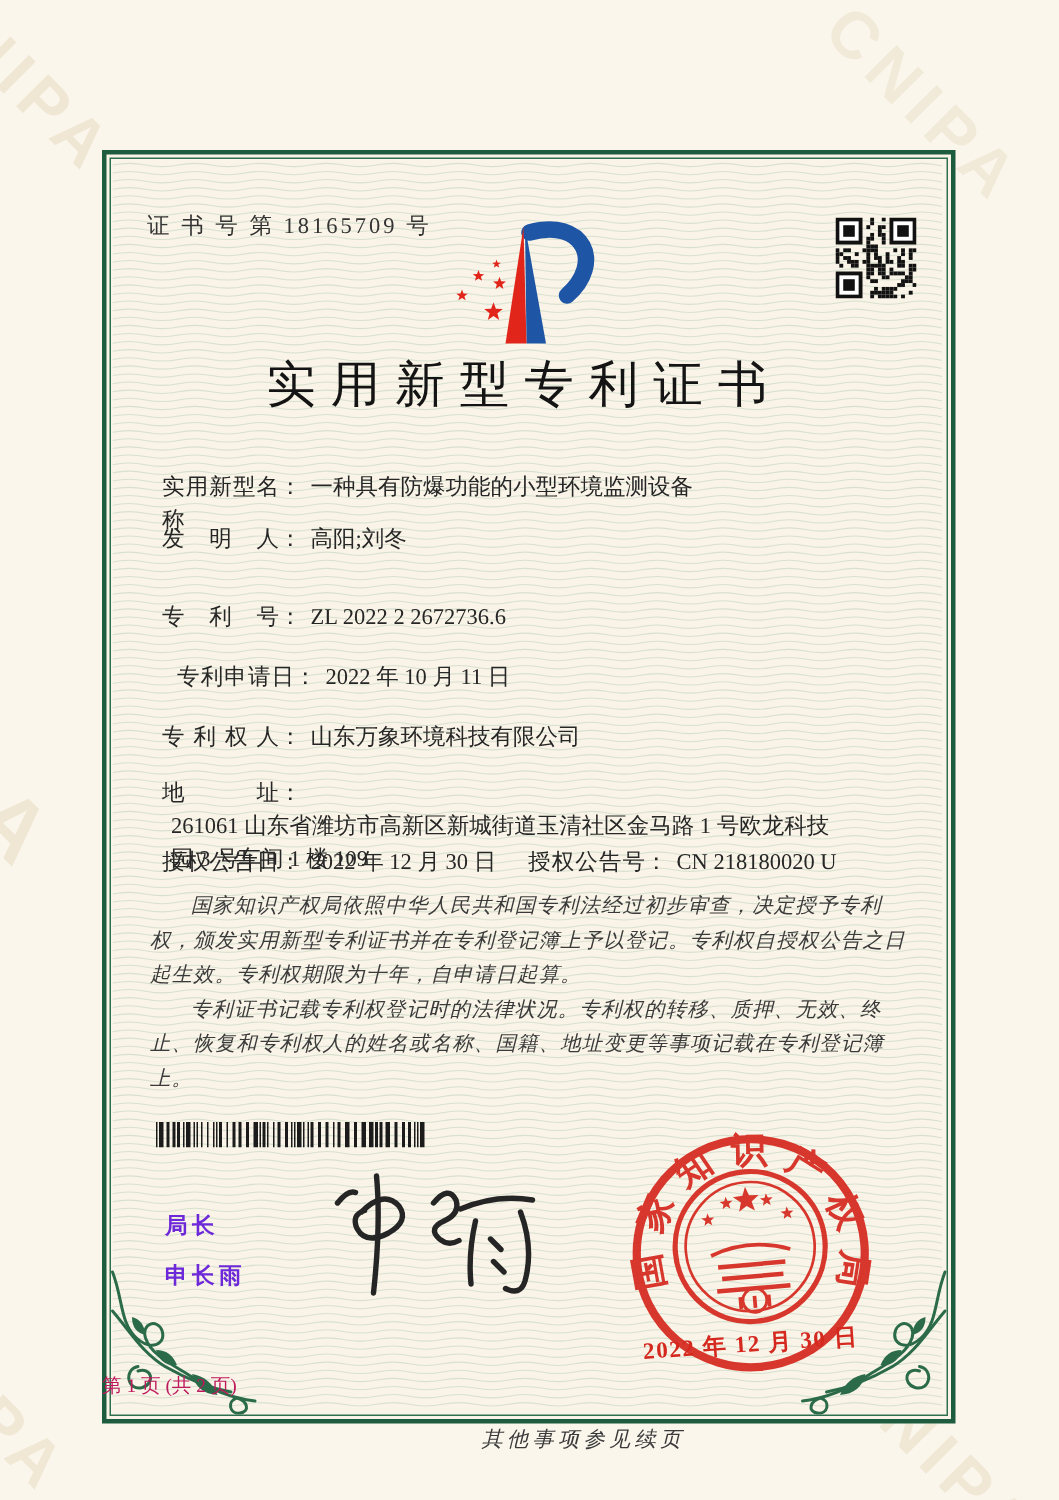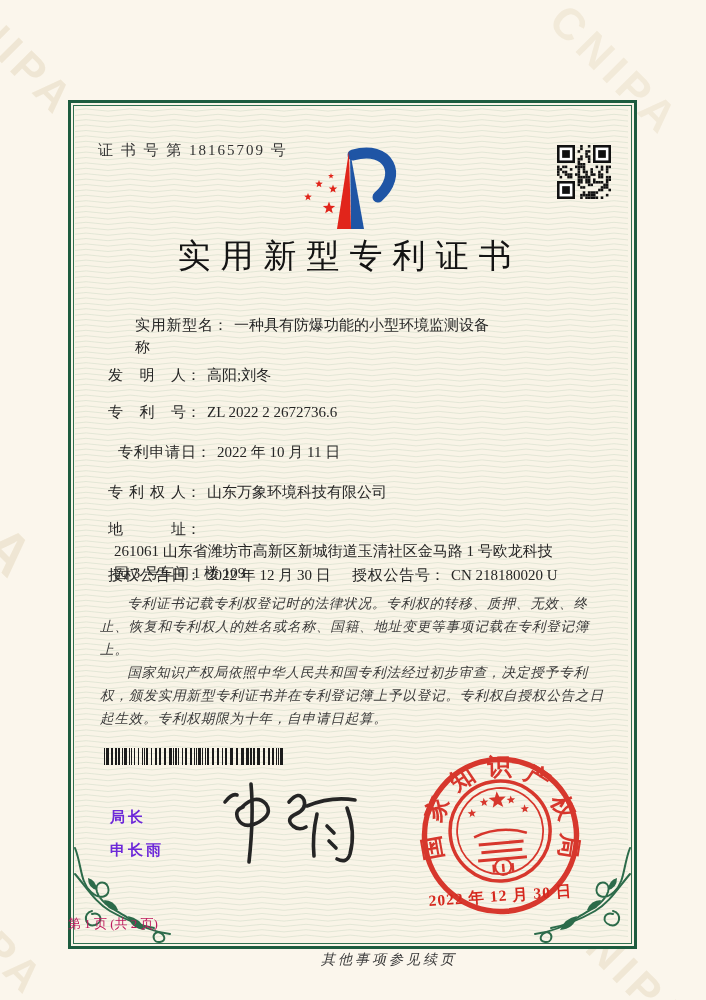--- a/index.html
+++ b/index.html
@@ -224,24 +224,24 @@
       <rect x="36" y="0" width="18" height="18" fill="#111"></rect>
       <rect x="38.57142857142858" y="2.5714285714285716" width="12.857142857142858" height="12.857142857142858" fill="#fff"></rect>
       <rect x="41.142857142857146" y="5.142857142857143" width="7.714285714285715" height="7.714285714285715" fill="#111"></rect>
       <rect x="0" y="36" width="18" height="18" fill="#111"></rect>
       <rect x="2.5714285714285716" y="38.57142857142858" width="12.857142857142858" height="12.857142857142858" fill="#fff"></rect>
       <rect x="5.142857142857143" y="41.142857142857146" width="7.714285714285715" height="7.714285714285715" fill="#111"></rect>
     </svg>
 
   <div class="title">实用新型专利证书</div>
 
-  <div class="row" style="top:314px;margin-left:27px;">
+  <div class="row" style="top:314px;">
     <span class="flabel">实用新型名称</span><span>：</span><span class="fvalue">一种具有防爆功能的小型环境监测设备</span>
   </div>
-  <div class="row" style="top:364px;">
+  <div class="row" style="top:349px;">
     <span class="flabel">发明人</span><span>：</span><span class="fvalue">高阳;刘冬</span>
   </div>
   <div class="row" style="top:401px;">
     <span class="flabel">专利号</span><span>：</span><span class="fvalue">ZL 2022 2 2672736.6</span>
   </div>
   <div class="row" style="top:441px;margin-left:10px;">
     <span class="flabel">专利申请日</span><span>：</span><span class="fvalue">2022 年 10 月 11 日</span>
   </div>
   <div class="row" style="top:481px;">
     <span class="flabel">专利权人</span><span>：</span><span class="fvalue">山东万象环境科技有限公司</span>
@@ -250,22 +250,22 @@
     <span class="flabel">地址</span><span>：</span><span class="fvalue wrap">261061 山东省潍坊市高新区新城街道玉清社区金马路 1 号欧龙科技园 3 号车间 1 楼 109</span>
   </div>
   <div class="row" style="top:564px;">
     <span class="flabel">授权公告日</span><span>：</span><span class="fvalue">2022 年 12 月 30 日</span>
     <span class="g2">
       <span class="flabel">授权公告号</span><span>：</span><span class="fvalue">CN 218180020 U</span>
     </span>
   </div>
 
   <div class="paras">
+    <p>国家知识产权局依照中华人民共和国专利法经过初步审查，决定授予专利权，颁发实用新型专利证书并在专利登记簿上予以登记。专利权自授权公告之日起生效。专利权期限为十年，自申请日起算。</p>
     <p>专利证书记载专利权登记时的法律状况。专利权的转移、质押、无效、终止、恢复和专利权人的姓名或名称、国籍、地址变更等事项记载在专利登记簿上。</p>
-    <p>国家知识产权局依照中华人民共和国专利法经过初步审查，决定授予专利权，颁发实用新型专利证书并在专利登记簿上予以登记。专利权自授权公告之日起生效。专利权期限为十年，自申请日起算。</p>
   </div>
 
   <svg class="abs" style="left:104px;top:748px;" width="180" height="17">
       <rect x="0" y="0" width="1" height="17" fill="#1b1b1b"></rect>
       <rect x="2" y="0" width="3" height="17" fill="#1b1b1b"></rect>
       <rect x="7" y="0" width="2" height="17" fill="#1b1b1b"></rect>
       <rect x="11" y="0" width="2" height="17" fill="#1b1b1b"></rect>
       <rect x="14" y="0" width="2" height="17" fill="#1b1b1b"></rect>
       <rect x="18" y="0" width="1" height="17" fill="#1b1b1b"></rect>
       <rect x="20" y="0" width="3" height="17" fill="#1b1b1b"></rect>

